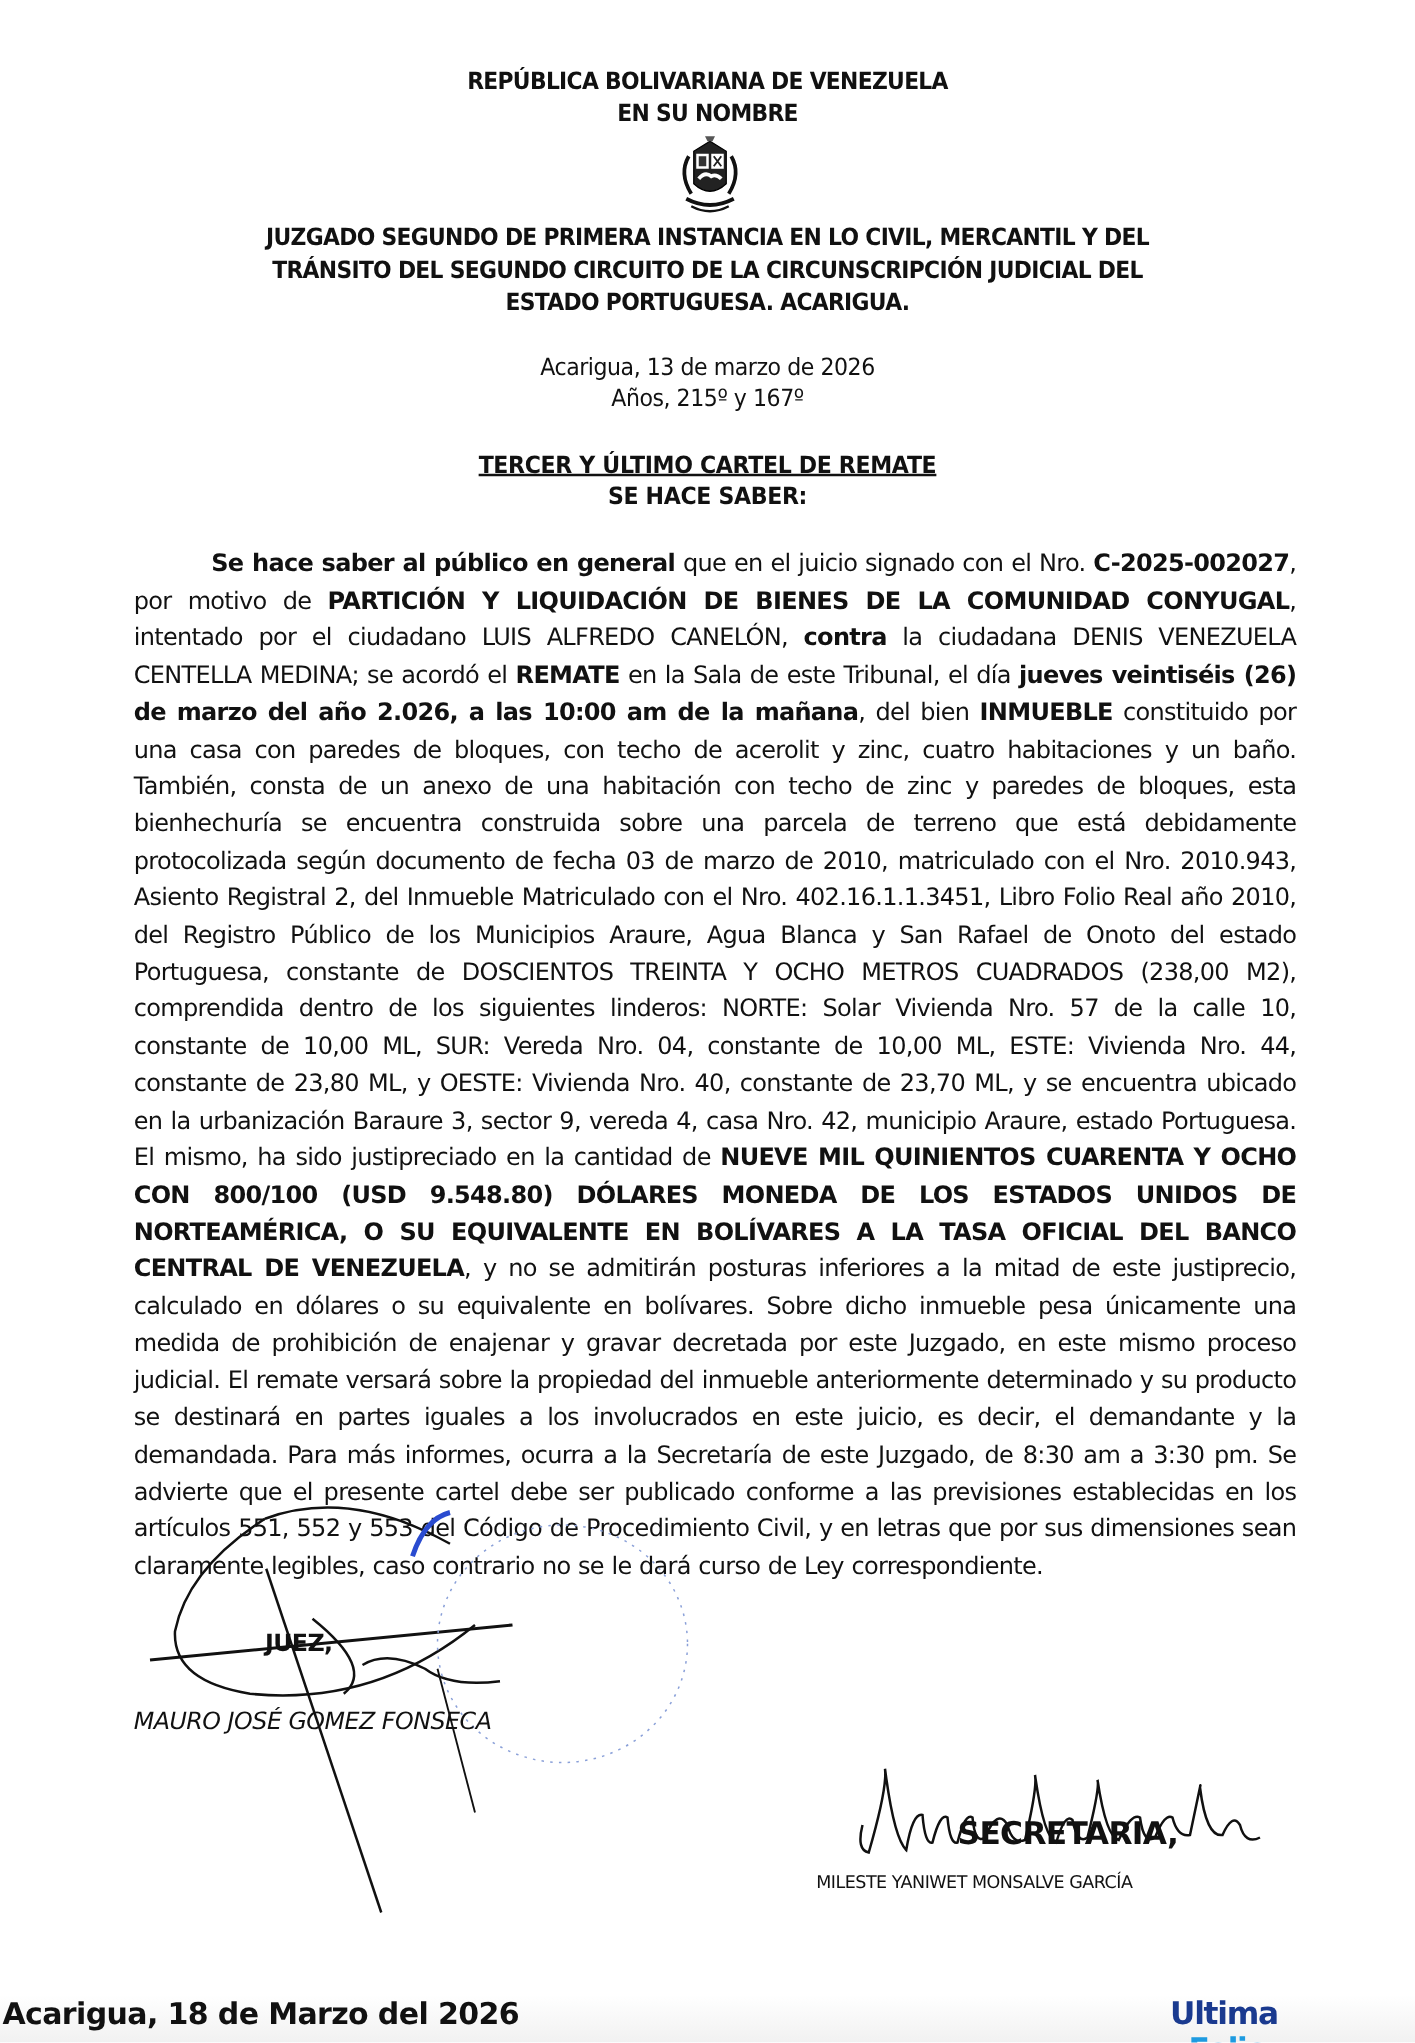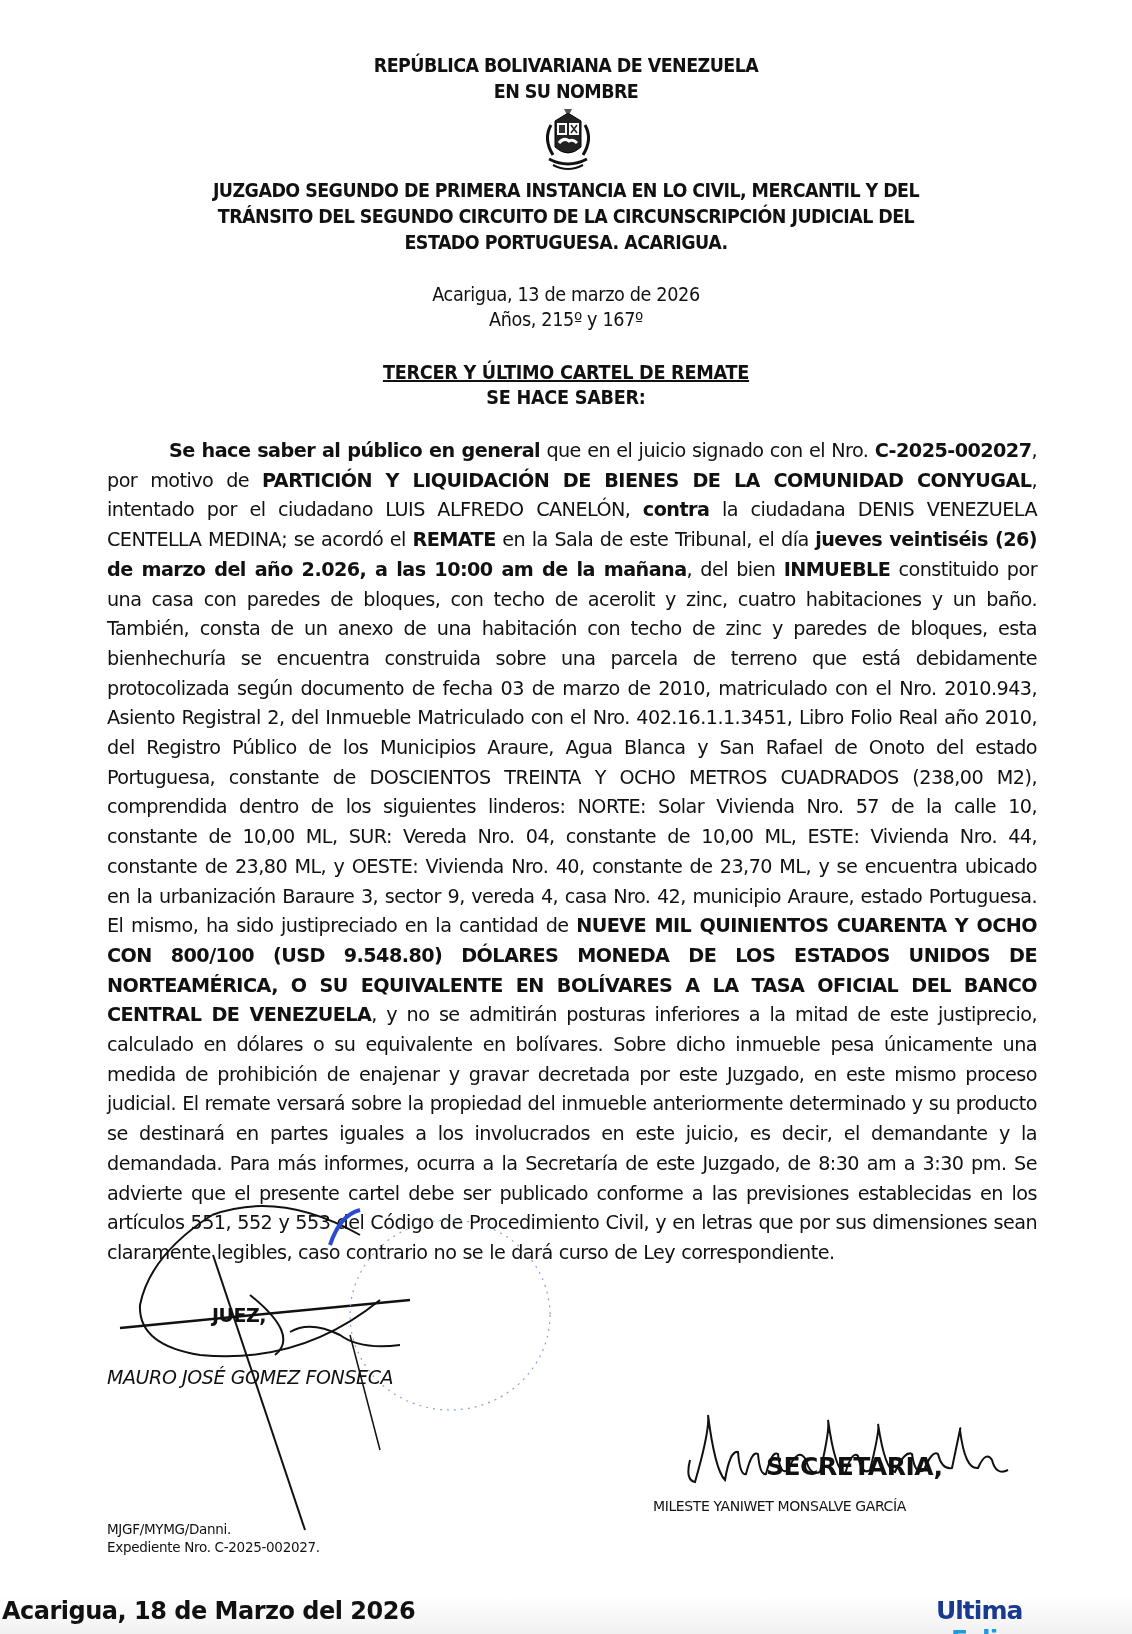--- a/index.html
+++ b/index.html
@@ -134,24 +134,20 @@
   <div class="juez-title">JUEZ,</div>
   <div class="juez-name">MAURO JOSÉ GOMEZ FONSECA</div>
 
   <svg class="sig" style="left:680px;top:1410px;width:340px;height:80px;" viewBox="0 0 340 80">
     <path d="M10 50 Q5 70 15 72 Q30 20 28 5 Q35 60 45 70 Q50 40 58 42 Q60 66 66 64 Q72 40 78 44 Q80 66 86 64 Q92 40 98 44 Q100 66 108 60 Q118 36 126 50 Q130 66 140 62 Q150 20 148 10 Q155 60 165 64 Q172 40 178 46 Q182 66 190 60 Q200 20 198 14 Q205 60 215 62 Q225 40 232 44 Q235 66 244 60 Q252 40 258 44 Q262 60 272 58 Q282 10 280 20 Q285 60 298 58 Q306 40 312 50 Q316 66 328 60" stroke="#111" stroke-width="2" fill="none"></path>
   </svg>
 
   <div class="sec-title">SECRETARIA,</div>
   <div class="sec-name">MILESTE YANIWET MONSALVE GARCÍA</div>
 
-  <div class="ref">
-    <div>MJGF/MYMG/Danni.</div>
-    <div>Expediente Nro.  C-2025-002027.</div>
-  </div>
 
   <div class="footer-band"></div>
   <div class="footer-date">Acarigua, 18 de Marzo del 2026</div>
   <div class="brand">
     <span class="b1">Ultima</span>
     <span class="b2">Folio</span>
     <svg width="26" height="34" viewBox="0 0 26 34">
       <rect x="10" y="2" width="12" height="10" transform="rotate(-25 16 7)" fill="#1a3a8f"></rect>
       <circle cx="12" cy="15" r="3.5" fill="#1a3a8f"></circle>
       <path d="M8 19 L16 19 L14 27 L18 33 L14 33 L11 28 L8 33 L4 33 L8 26 Z" fill="#1a3a8f"></path>

